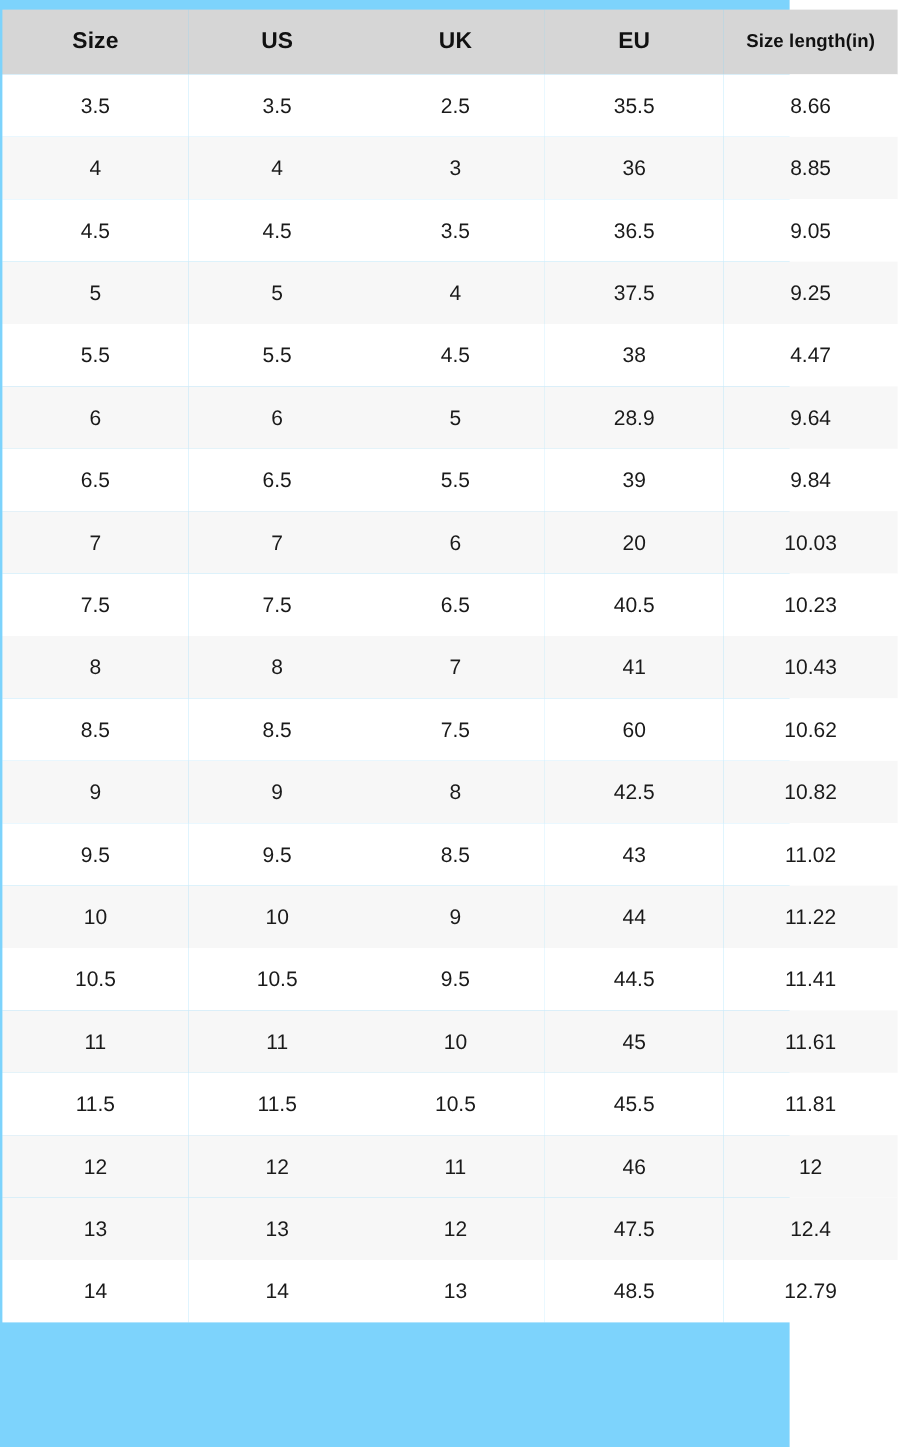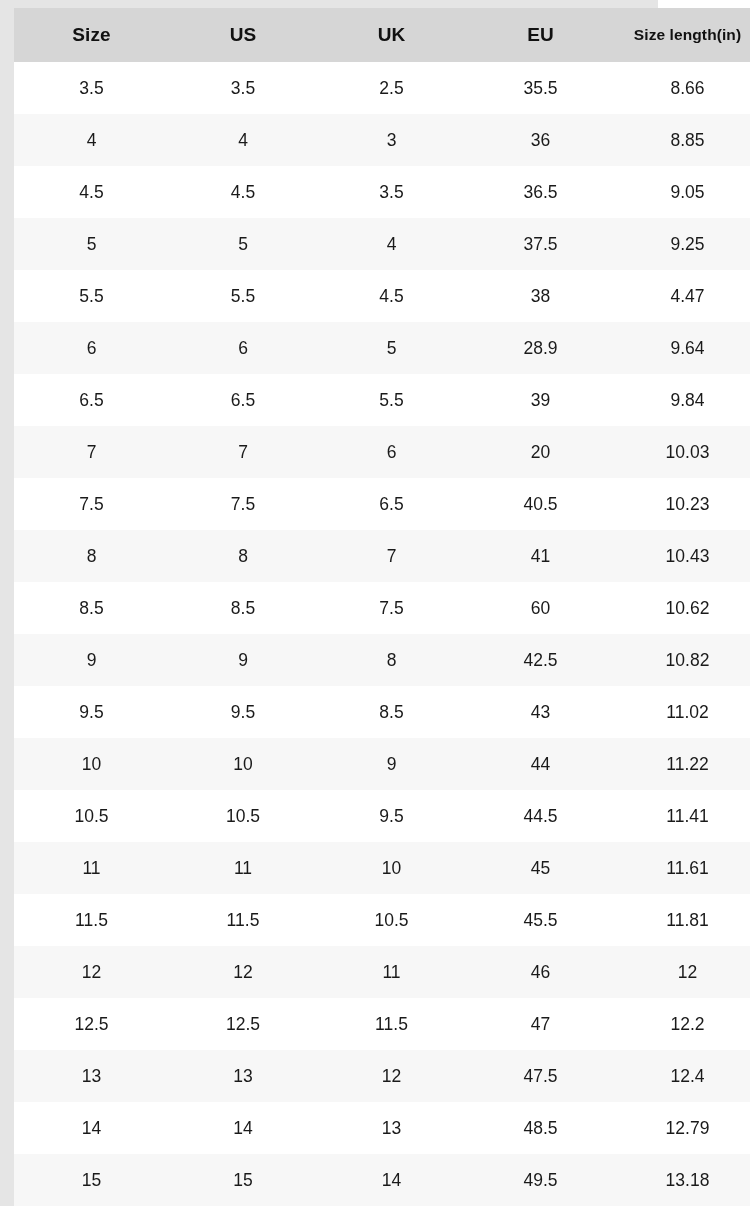--- a/index.html
+++ b/index.html
@@ -12,22 +12,22 @@
     width: 750px;
     height: 1206px;
     overflow: hidden;
     font-family: "Liberation Sans", sans-serif;
     -webkit-font-smoothing: antialiased;
   }
   .chart-wrap {
     width: 658px;
     height: 1206px;
     box-sizing: border-box;
-    padding: 8px 2px 0 14px;
-    background: #e5e5e5;
+    padding: 8px 2px 0 2px;
+    background: #7dd3fc;
   }
   table.size-table {
     width: 746px;
     border-collapse: collapse;
     table-layout: fixed;
   }
   table.size-table col.c0 { width: 155px; }
   table.size-table col.c1 { width: 148px; }
   table.size-table col.c2 { width: 149px; }
   table.size-table col.c3 { width: 149px; }
@@ -211,43 +211,29 @@
           <td>45.5</td>
           <td>11.81</td>
         </tr>
         <tr class="row-even">
           <td>12</td>
           <td>12</td>
           <td>11</td>
           <td>46</td>
           <td>12</td>
         </tr>
-        <tr class="row-odd">
-          <td>12.5</td>
-          <td>12.5</td>
-          <td>11.5</td>
-          <td>47</td>
-          <td>12.2</td>
-        </tr>
         <tr class="row-even">
           <td>13</td>
           <td>13</td>
           <td>12</td>
           <td>47.5</td>
           <td>12.4</td>
         </tr>
         <tr class="row-odd">
           <td>14</td>
           <td>14</td>
           <td>13</td>
           <td>48.5</td>
           <td>12.79</td>
         </tr>
-        <tr class="row-even">
-          <td>15</td>
-          <td>15</td>
-          <td>14</td>
-          <td>49.5</td>
-          <td>13.18</td>
-        </tr>
       </tbody>
   </table>
 </div>
 
 </body></html>

